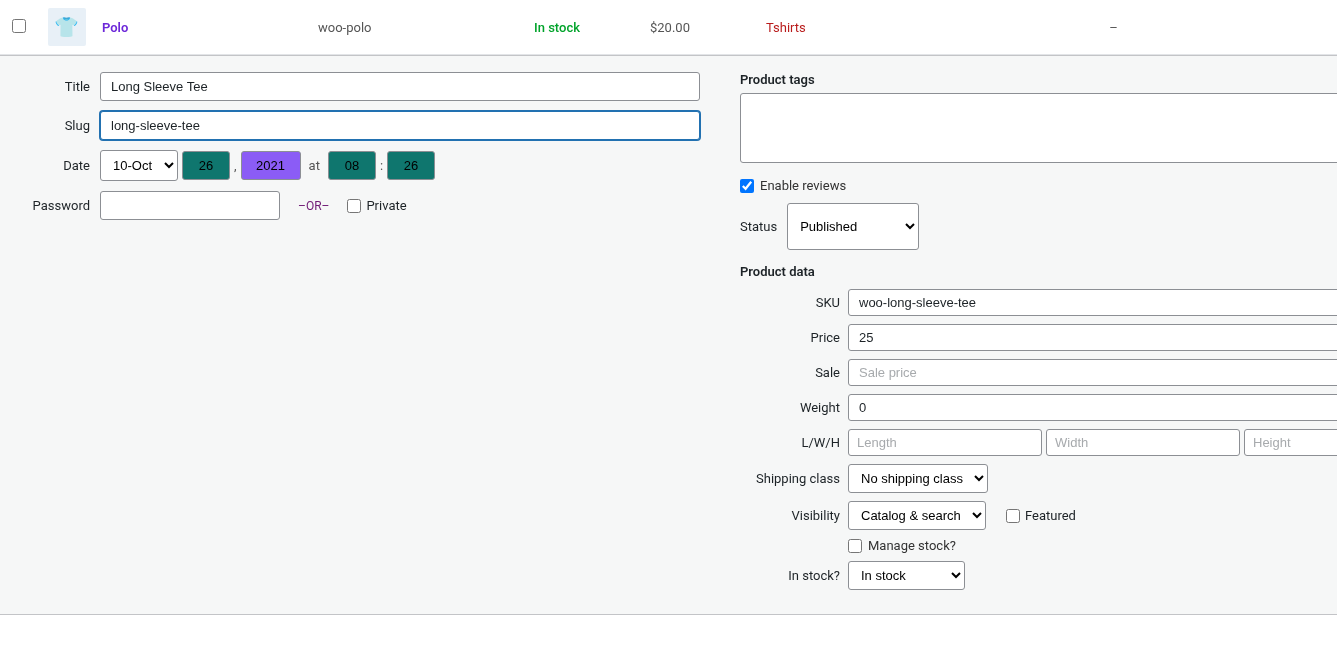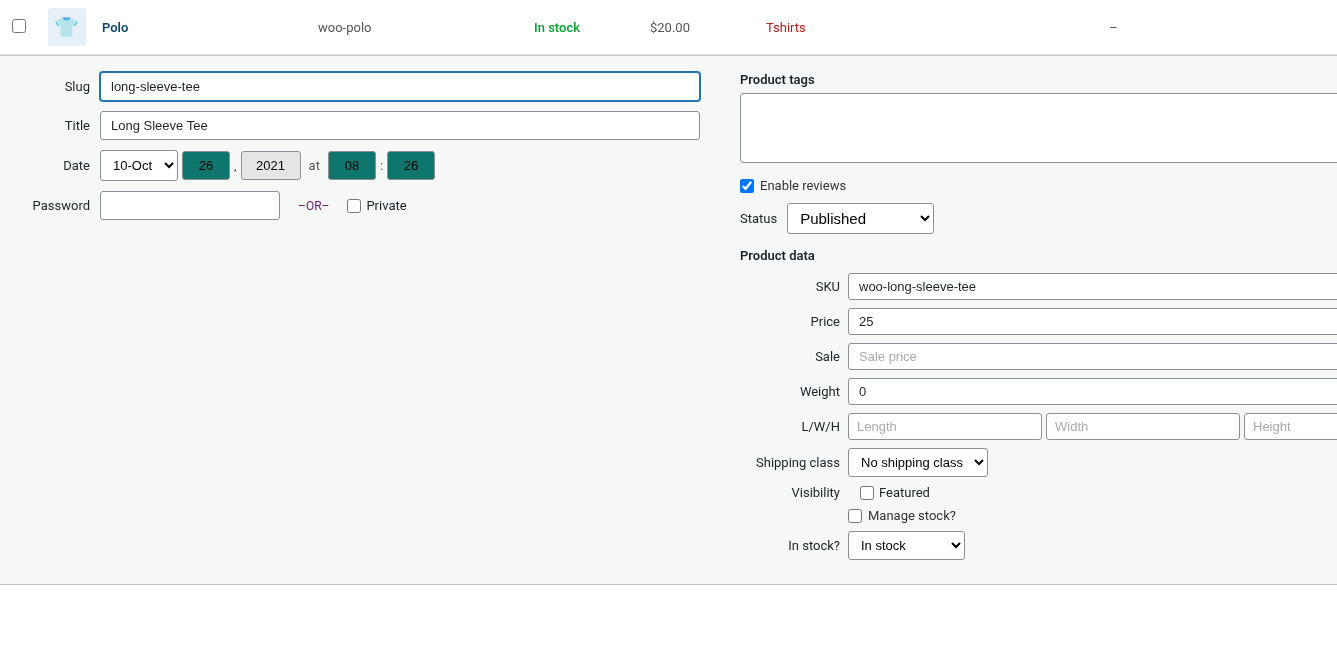--- a/index.html
+++ b/index.html
@@ -20,21 +20,21 @@
     }
     .product-row-checkbox { width: 20px; }
     .product-thumb {
       width: 38px;
       height: 38px;
       background: #e8f0f7;
       border-radius: 2px;
       display: flex; align-items: center; justify-content: center;
       font-size: 20px;
     }
-    .product-name { color: #0c4a6e; font-weight: 600; flex: 0 0 200px; }
+    .product-name { color: #6d28d9; font-weight: 600; flex: 0 0 200px; }
     .product-slug { flex: 0 0 200px; color: #555; }
     .product-stock { flex: 0 0 100px; color: #00a32a; font-weight: 500; }
     .product-price { flex: 0 0 100px; color: #555; }
     .product-categories { flex: 0 0 120px; color: #b91c1c; }
     .product-tags { flex: 1; color: #555; text-align: center; }
 
     
     .quick-edit-section {
       background: #f6f7f7;
       border-top: 1px solid #c3c4c7;
@@ -111,21 +111,21 @@
       text-align: center;
       background: #0f766e;
     }
     .date-input-md {
       border: 1px solid #8c8f94;
       border-radius: 3px;
       padding: 6px 10px;
       font-size: 13px;
       width: 60px;
       text-align: center;
-      background: #e5e5e5;
+      background: #8b5cf6;
     }
     .date-at {
       font-size: 13px;
       color: #555;
       margin: 0 4px;
     }
     .date-colon {
       font-size: 13px;
       color: #555;
     }
@@ -185,22 +185,22 @@
       gap: 10px;
       margin-bottom: 14px;
     }
     .status-label-text {
       font-size: 13px;
       color: #1d2327;
     }
     .status-select {
       border: 1px solid #8c8f94;
       border-radius: 3px;
-      padding: 5px 8px;
-      font-size: 15px;
+      padding: 14px 8px;
+      font-size: 13px;
       background: #fff;
       cursor: pointer;
     }
 
     
     .product-data-title {
       font-size: 13px;
       font-weight: 600;
       color: #1d2327;
       margin-bottom: 10px;
@@ -324,27 +324,27 @@
   <div class="product-tags">–</div>
 </div>
 
 <div class="quick-edit-section">
 
   <div class="quick-edit-body">
 
     <div class="left-col">
 
       <div class="form-row">
+        <span class="form-label">Title</span>
+        <input class="form-input" type="text" value="Long Sleeve Tee" style="">
+      </div>
+
+      <div class="form-row">
         <span class="form-label">Slug</span>
         <input class="form-input active-focus" type="text" value="long-sleeve-tee" style="">
-      </div>
-
-      <div class="form-row">
-        <span class="form-label">Title</span>
-        <input class="form-input" type="text" value="Long Sleeve Tee" style="">
       </div>
 
       <div class="form-row">
         <span class="form-label">Date</span>
         <div class="date-row">
           <select class="date-select">
             <option>10-Oct</option>
           </select>
           <input class="date-input-sm" type="text" value="26" style="">
           <span class="date-colon">,</span>
@@ -432,20 +432,26 @@
       <div class="pd-row">
         <span class="pd-label">Shipping class</span>
         <select class="shipping-select">
           <option>No shipping class</option>
         </select>
       </div>
 
       
       <div class="pd-row">
         <span class="pd-label">Visibility</span>
+        <select class="visibility-select">
+          <option>Catalog &amp; search</option>
+          <option>Catalog</option>
+          <option>Search</option>
+          <option>Hidden</option>
+        </select>
         <label class="featured-check">
           <input type="checkbox" style="">
           <span>Featured</span>
         </label>
       </div>
 
       
       <div class="manage-stock-row">
         <input type="checkbox" style="">
         <span>Manage stock?</span>

